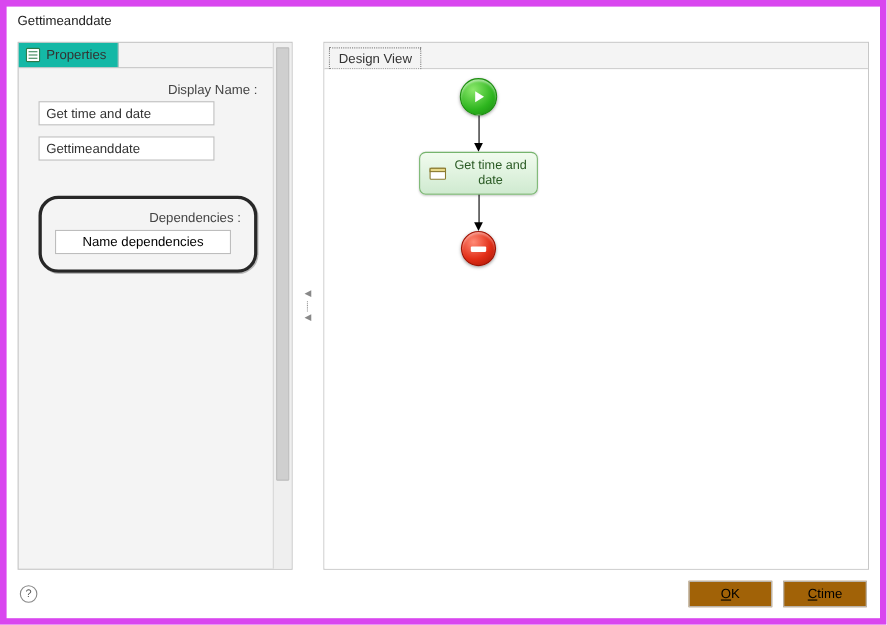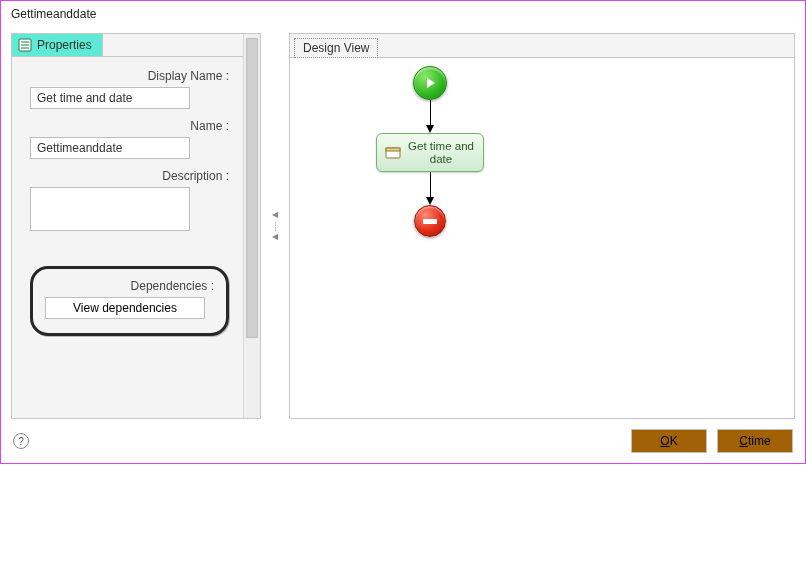--- a/index.html
+++ b/index.html
@@ -1,25 +1,25 @@
 <!DOCTYPE html>
 <html><head>
 <meta charset="utf-8">
 <style>
   * { box-sizing: border-box; }
   html, body { margin: 0; padding: 0; font-family: "Segoe UI", Tahoma, sans-serif; font-size: 12px; color: #333; }
-  .window { width: 806px; height: 464px; border: 1px solid #d946ef; background: #fff; display: flex; flex-direction: column; }
+  .window { width: 806px; height: 568px; border: 6px solid #d946ef; background: #fff; display: flex; flex-direction: column; }
   .titlebar { padding: 6px 10px 4px 10px; font-size: 12px; color: #222; }
   .content-area { flex: 1 1 auto; display: flex; padding: 8px 10px 0 10px; gap: 8px; min-height: 0; }
 
   
   .left-panel { width: 250px; border: 1px solid #c7c7c7; background: #f4f4f4; display: flex; position: relative; }
   .left-body { flex: 1 1 auto; display: flex; flex-direction: column; padding: 0; }
   .tabstrip { display: flex; border-bottom: 1px solid #c7c7c7; }
-  .tab { display: flex; align-items: center; gap: 5px; padding: 4px 10px 4px 6px; background: #5eead4; border-right: 1px solid #c7c7c7; }
+  .tab { display: flex; align-items: center; gap: 5px; padding: 4px 10px 4px 6px; background: #14b8a6; border-right: 1px solid #c7c7c7; }
   .props-icon svg { display: block; }
   .properties-form { padding: 12px 14px 12px 18px; display: flex; flex-direction: column; gap: 10px; }
   .field-label { color: #444; margin-bottom: 4px; text-align: right; }
   .text-input { width: 160px; height: 22px; border: 1px solid #bdbdbd; background: #fff; padding: 2px 6px; font: inherit; color: #333; }
   .desc-area { width: 160px; height: 44px; border: 1px solid #bdbdbd; background: #fff; resize: none; font: inherit; padding: 4px 6px; }
   .dep-box { border: 3px solid #272727; border-radius: 18px; padding: 10px 12px 14px 12px; margin-top: 22px; box-shadow: 1px 1px 0 rgba(0,0,0,.25); }
   .dep-btn { width: 160px; height: 22px; border: 1px solid #bdbdbd; background: #fff; font: inherit; cursor: pointer; text-align: center; }
   .left-scroll { width: 17px; background: #efefef; border-left: 1px solid #d8d8d8; position: relative; }
   .left-scroll .thumb { position: absolute; top: 4px; bottom: 80px; left: 2px; right: 2px; background: #cfcfcf; border: 1px solid #bdbdbd; border-radius: 1px; }
 
@@ -75,30 +75,25 @@
             <span>Properties</span>
           </div>
         </div>
 
         <div class="properties-form">
           <div>
             <div class="field-label">Display Name :</div>
             <input class="text-input" value="Get time and date" style="">
           </div>
           <div>
-            <div class="field-label">Name :</div>
             <input class="text-input" value="Gettimeanddate" style="">
-          </div>
-          <div>
-            <div class="field-label">Description :</div>
-            <textarea class="desc-area" style=""></textarea>
           </div>
           <div class="dep-box">
             <div class="field-label">Dependencies :</div>
-            <button class="dep-btn">View dependencies</button>
+            <button class="dep-btn">Name dependencies</button>
           </div>
         </div>
       </div>
       <div class="left-scroll">
         <div class="thumb"></div>
       </div>
     </div>
 
     <div class="splitter">
       <span class="arrow">◀</span>

